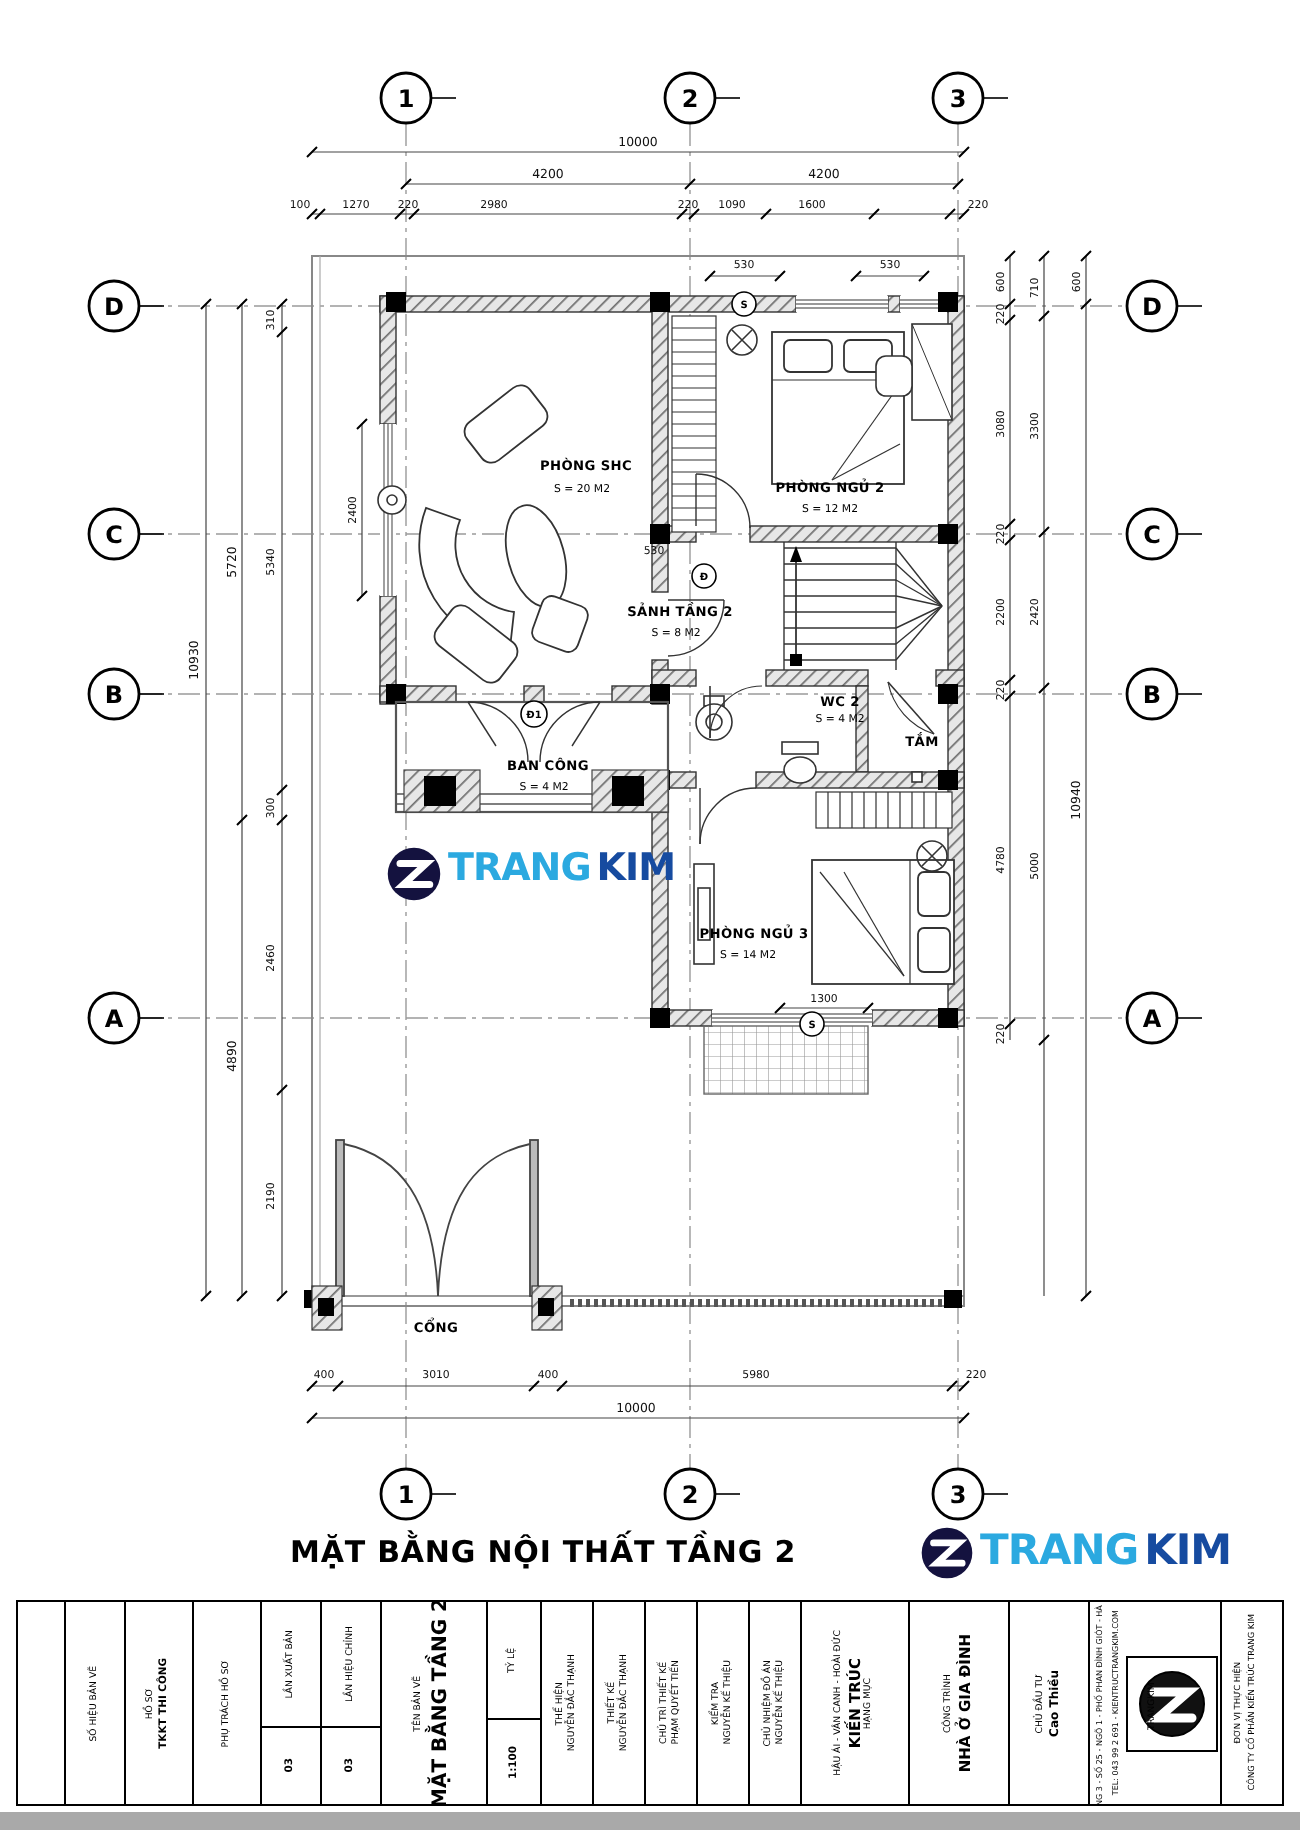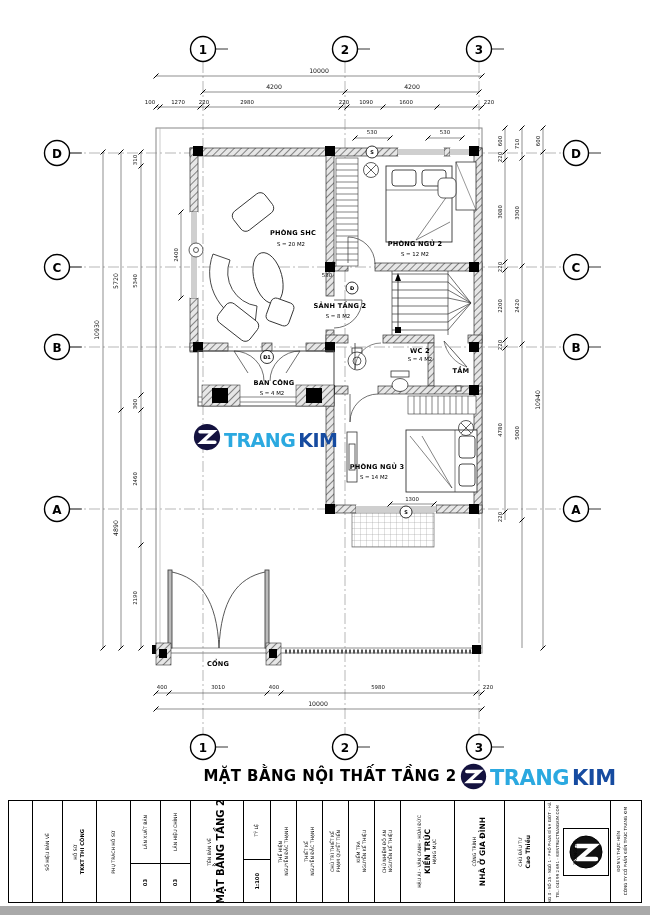--- a/index.html
+++ b/index.html
@@ -6,24 +6,24 @@
   #sheet{position:relative;width:650px;height:915px;background:#ffffff;overflow:hidden;
          font-family:"DejaVu Sans",sans-serif;}
   svg text{font-family:"DejaVu Sans",sans-serif;}
   .dim{font-size:6.2px;fill:#111;}
   .dimsm{font-size:5.4px;fill:#111;}
   .room{font-size:6.6px;font-weight:bold;fill:#000;letter-spacing:.2px;}
   .area{font-size:5.4px;fill:#000;}
   .bub{font-size:12px;font-weight:bold;fill:#000;}
   .tag{font-size:5px;font-weight:bold;fill:#000;}
   
-  .wm{position:absolute;display:flex;align-items:flex-end;gap:3px;}
+  .wm{position:absolute;display:flex;align-items:flex-start;gap:3px;}
   .wm .t1{font-weight:bold;letter-spacing:-.5px;}
   .wm .t2{font-weight:bold;letter-spacing:-.5px;}
-  #plan-title{position:absolute;left:145px;top:767px;width:370px;text-align:center;
+  #plan-title{position:absolute;left:145px;top:767px;width:370px;text-align:left;
       font-size:15px;font-weight:bold;color:#000;letter-spacing:.4px;}
   
   #tblock{position:absolute;left:8px;top:800px;width:634px;height:103px;
       border:1.6px solid #000;display:flex;box-sizing:border-box;background:#fff;}
   .tb-col{border-right:1px solid #000;height:100%;box-sizing:border-box;position:relative;
       display:flex;align-items:center;justify-content:center;overflow:hidden;}
   .tb-col:last-child{border-right:none;}
   .vt{writing-mode:vertical-rl;transform:rotate(180deg);white-space:nowrap;
       text-align:center;line-height:1.25;}
   .lab{font-size:4.6px;color:#000;}

